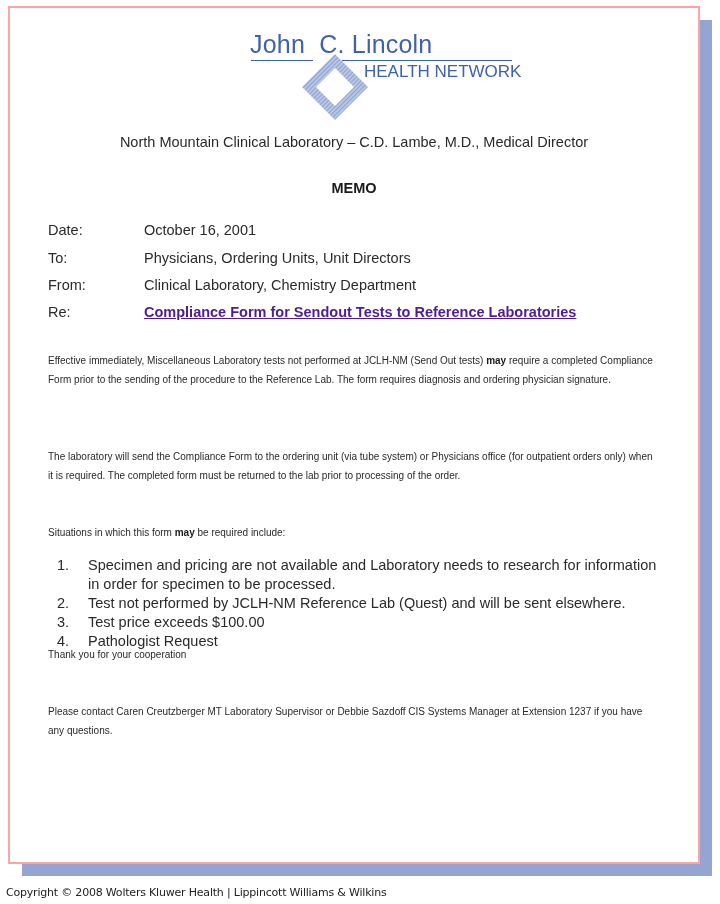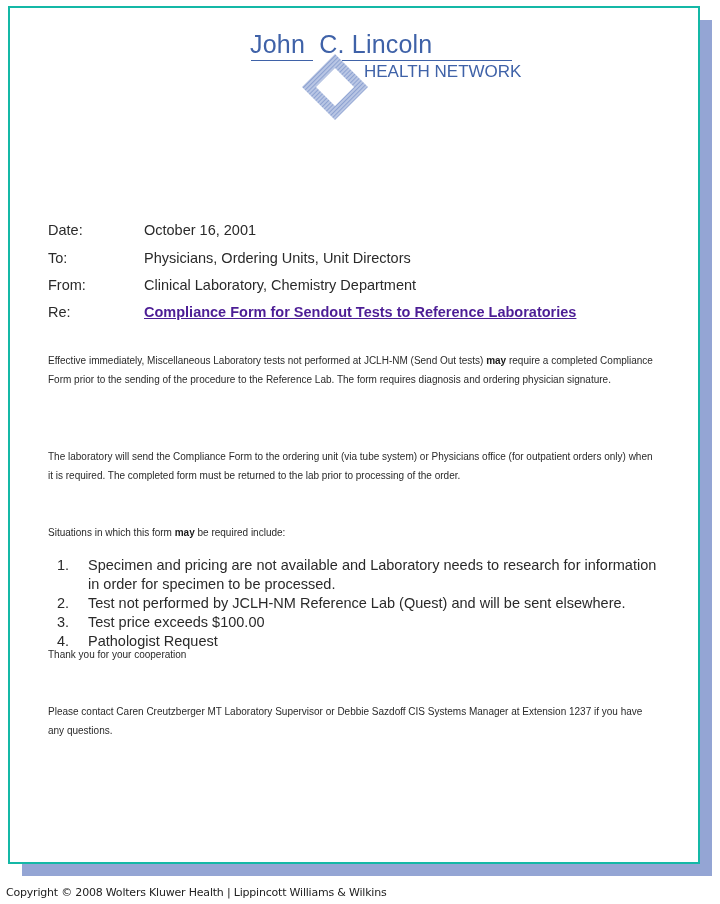--- a/index.html
+++ b/index.html
@@ -6,21 +6,21 @@
   body {
     width: 720px; height: 904px; background: #ffffff; position: relative; overflow: hidden;
     font-family: "Liberation Sans", sans-serif; color: #222222;
   }
   .shadow {
     position: absolute; left: 22px; top: 20px; width: 690px; height: 856px;
     background: #94a5d4;
   }
   .page {
     position: absolute; left: 8px; top: 6px; width: 688px; height: 854px;
-    background: #ffffff; border: 2px solid #14b8a6; box-sizing: content-box;
+    background: #ffffff; border: 2px solid #fca5a5; box-sizing: content-box;
   }
   .logo { position: absolute; left: 232px; top: 22px; width: 290px; height: 90px; }
   .logo-name {
     position: absolute; left: 8px; top: 0; font-size: 25px; color: #3f62a8;
     letter-spacing: 0.2px; white-space: pre;
   }
   .logo-rule1 { position: absolute; left: 9px; top: 30px; width: 62px; height: 1px; background: #3f62a8; }
   .logo-rule2 { position: absolute; left: 100px; top: 30px; width: 170px; height: 1px; background: #3f62a8; }
   .logo-sub {
     position: absolute; left: 122px; top: 32px; font-size: 17px; color: #3f62a8;
@@ -70,20 +70,22 @@
       </defs>
       <polygon points="35,2 68,35 35,68 2,35" fill="url(#hatch)"></polygon>
       <polygon points="35,16 54,35 35,54 16,35" fill="#ffffff"></polygon>
     </svg>
     <div class="logo-name">John  C. Lincoln</div>
     <div class="logo-rule1"></div>
     <div class="logo-rule2"></div>
     <div class="logo-sub">HEALTH NETWORK</div>
   </div>
 
+  <div class="lab-line">North Mountain Clinical Laboratory – C.D. Lambe, M.D., Medical Director</div>
+  <div class="memo-title">MEMO</div>
 
   <div class="hdr-row" style="top:214px">
     <span class="hdr-label">Date:</span>
     <span class="hdr-value">October 16, 2001</span>
   </div>
   <div class="hdr-row" style="top:242px">
     <span class="hdr-label">To:</span>
     <span class="hdr-value">Physicians, Ordering Units, Unit Directors</span>
   </div>
   <div class="hdr-row" style="top:269px">

